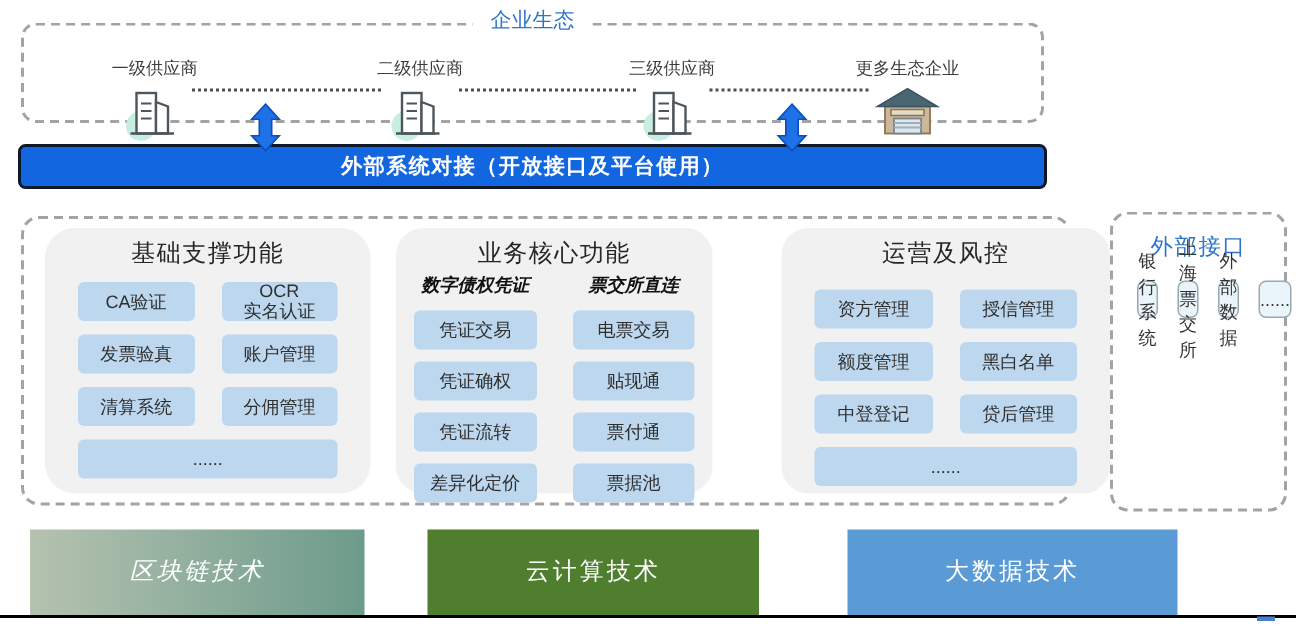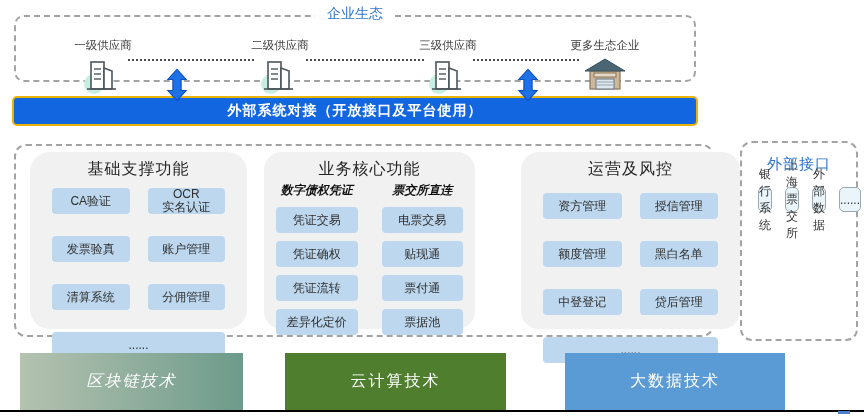--- a/index.html
+++ b/index.html
@@ -15,32 +15,32 @@
   .eco-node { position:absolute; top:38px; width:110px; display:flex;
               flex-direction:column; align-items:center; z-index:2; }
   .eco-node .lbl { font-size:11.5px; color:#3d3d3d; margin-bottom:2px; white-space:nowrap; }
   .connector { position:absolute; top:59px; border-top:2px dotted #4d4d4d; z-index:1; }
 
   
   .v-arrow { position:absolute; width:22px; height:36px; z-index:4; }
 
   
   .banner { position:absolute; left:12px; top:96px; width:686px; height:30px;
-            background:#1267e0; border:2px solid #eab308; border-radius:5px;
+            background:#1267e0; border:2px solid #0f172a; border-radius:5px;
             display:flex; align-items:center; justify-content:center; }
   .banner span { color:#fff; font-size:14px; font-weight:bold; letter-spacing:1px; }
 
   
   .main-dashed { position:absolute; left:14px; top:144px; width:700px; height:193px;
                  border:2px dashed #a3a3a3; border-radius:12px; }
   .panel { position:absolute; top:152px; height:177px; background:#f1f1f1;
            border-radius:18px; }
   .panel-title { text-align:center; font-size:16px; color:#262626; font-weight:500;
                  margin-top:7px; letter-spacing:1px; }
-  .grid { display:grid; grid-template-columns:1fr 1fr; gap:22px 18px; padding:8px 22px 0; }
+  .grid { display:grid; grid-template-columns:1fr 1fr; gap:9px 18px; padding:8px 22px 0; }
   .grid.tight { gap:8px 24px; padding:3px 12px 0; }
   .subhead { font-size:12px; font-weight:bold; color:#111; text-align:center; white-space:nowrap;font-style:italic; }
   .chip { background:#bcd7ee; border-radius:4px; min-height:26px; display:flex;
           align-items:center; justify-content:center; font-size:12px; color:#2f2f2f;
           text-align:center; white-space:pre-line; line-height:13px; }
   .chip.full { grid-column:1 / 3; }
 
   
   .ext-box { position:absolute; left:740px; top:141px; width:118px; height:200px;
              border:2px dashed #a3a3a3; border-radius:12px; }

